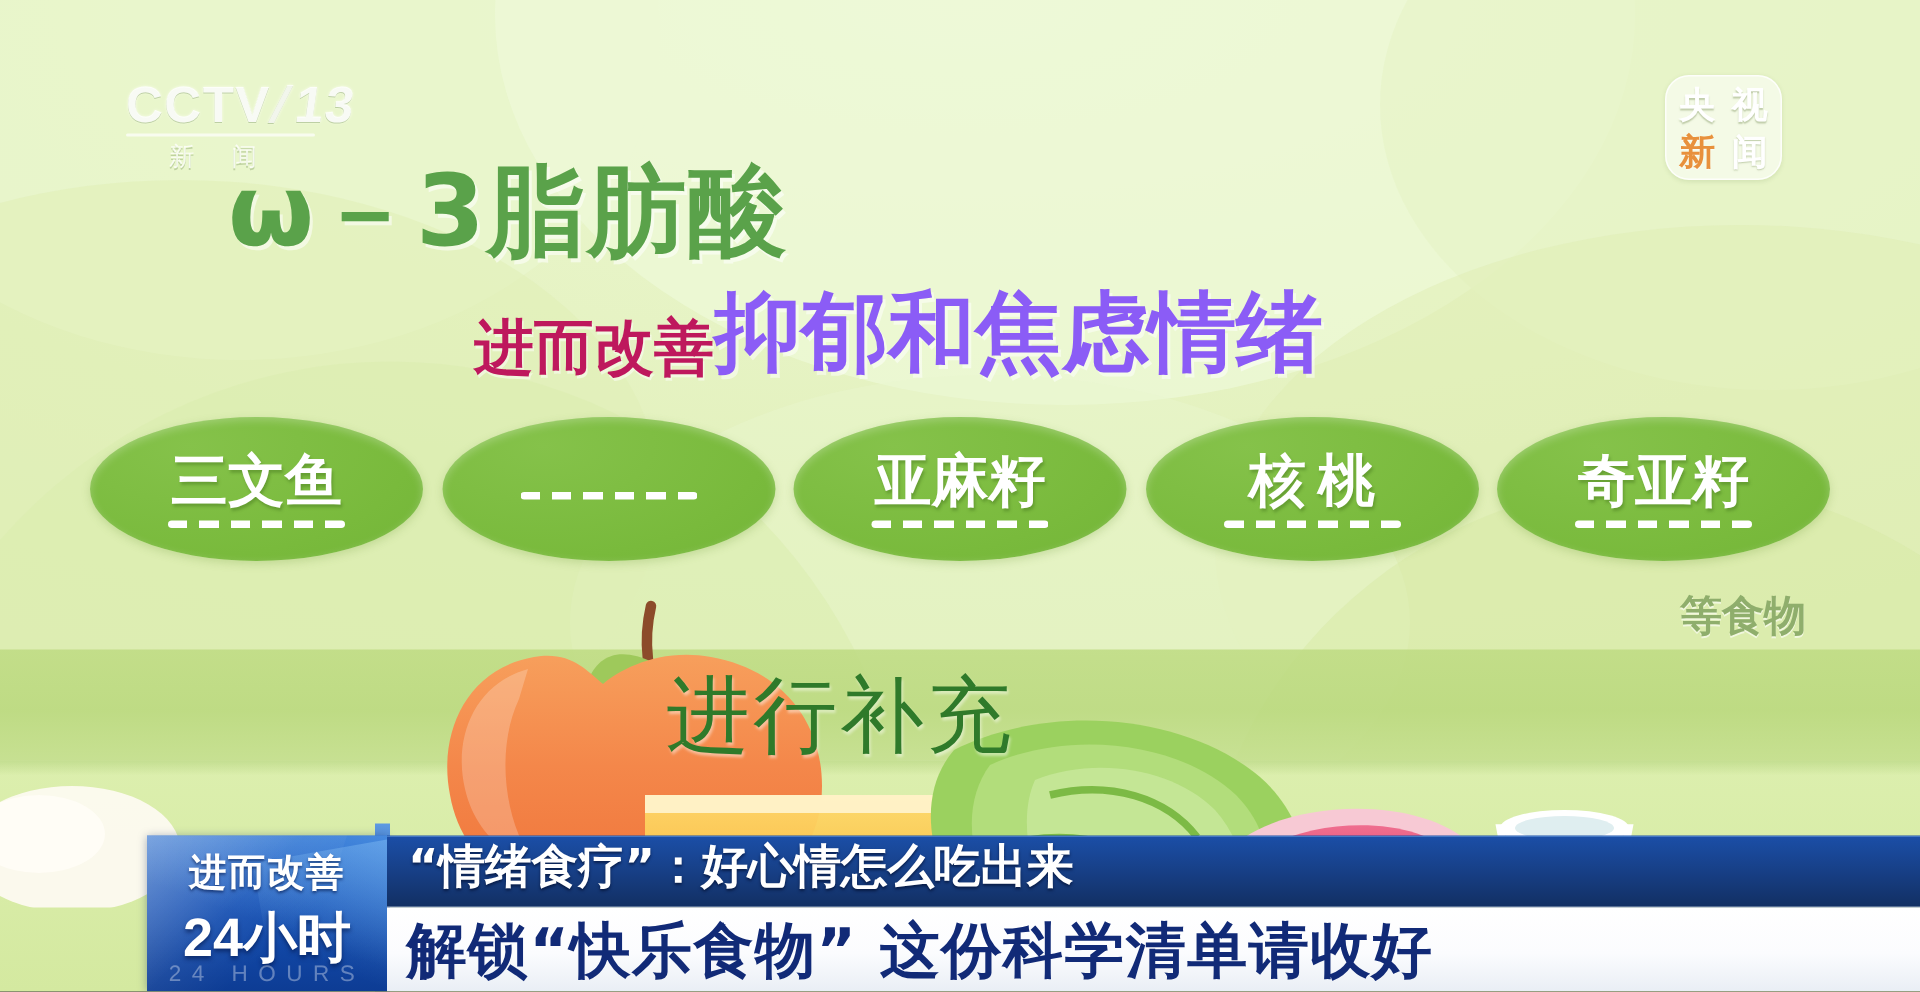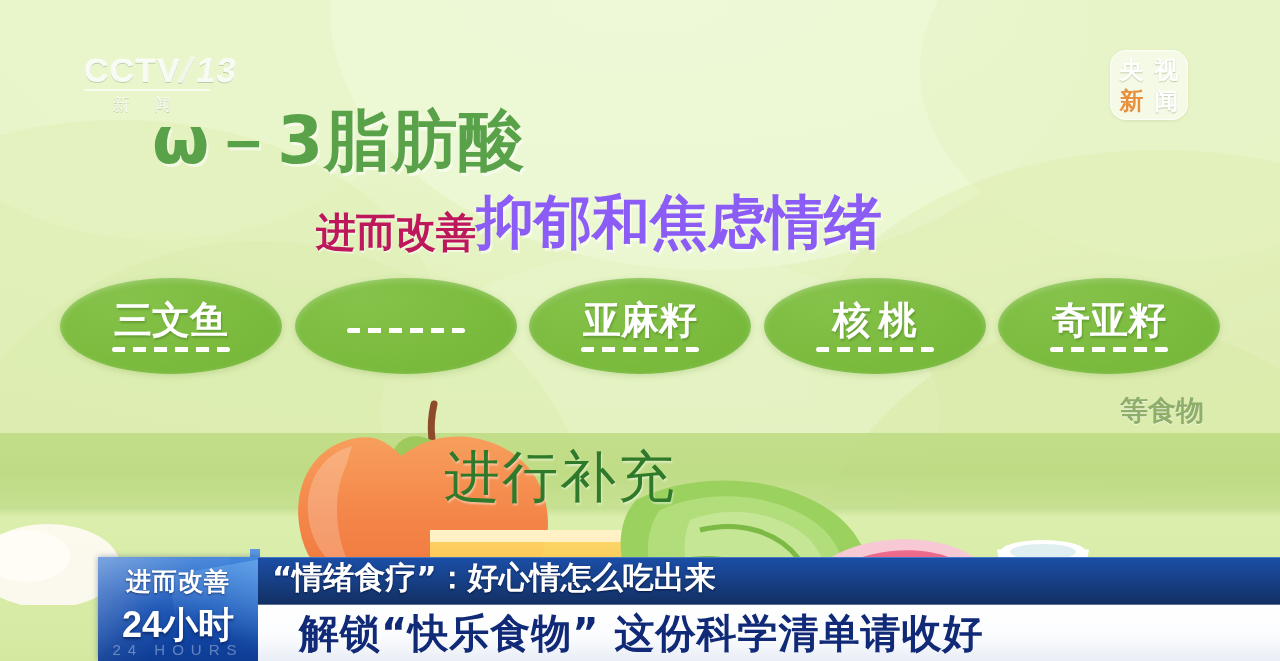--- a/index.html
+++ b/index.html
@@ -232,21 +232,21 @@
 
   .main-bar{
     position:absolute;left:258px;bottom:0;width:1022px;height:56px;
     background:linear-gradient(180deg,#ffffff 0%,#fbfcfe 55%,#e9eef5 100%);
     display:flex;align-items:center;
     box-shadow:0 -1px 0 rgba(160,175,200,.5);
   }
   .main-bar .mt{
     color:#112a77;font-size:40px;font-weight:bold;
     font-family:"DejaVu Sans",sans-serif;
-    padding-left:41px;white-space:nowrap;letter-spacing:1px;
+    padding-left:13px;white-space:nowrap;letter-spacing:1px;
   }
   .bar-edge{
     position:absolute;left:250px;bottom:0;width:10px;height:112px;
     background:linear-gradient(180deg,#4f90e8,#1c4ea6 55%,#0e2e66);
     opacity:.9;
   }
 </style>
 </head>
 <body>
 

